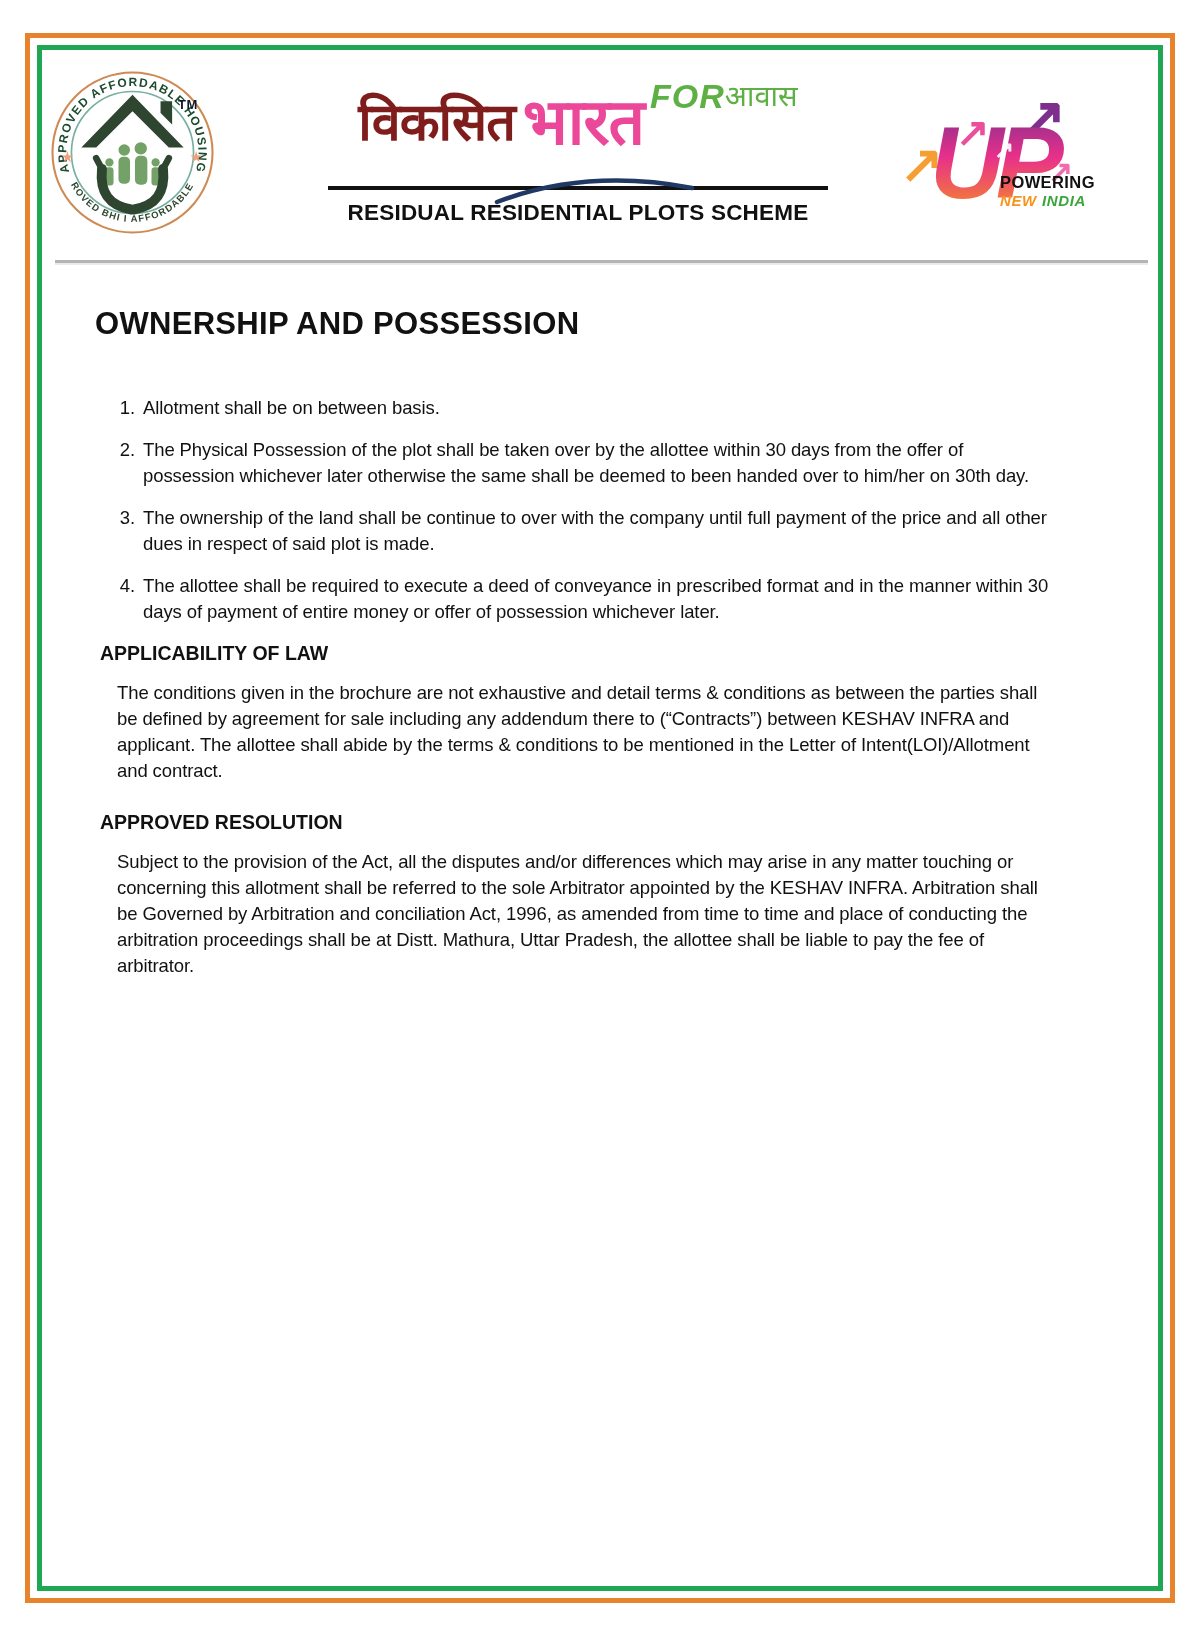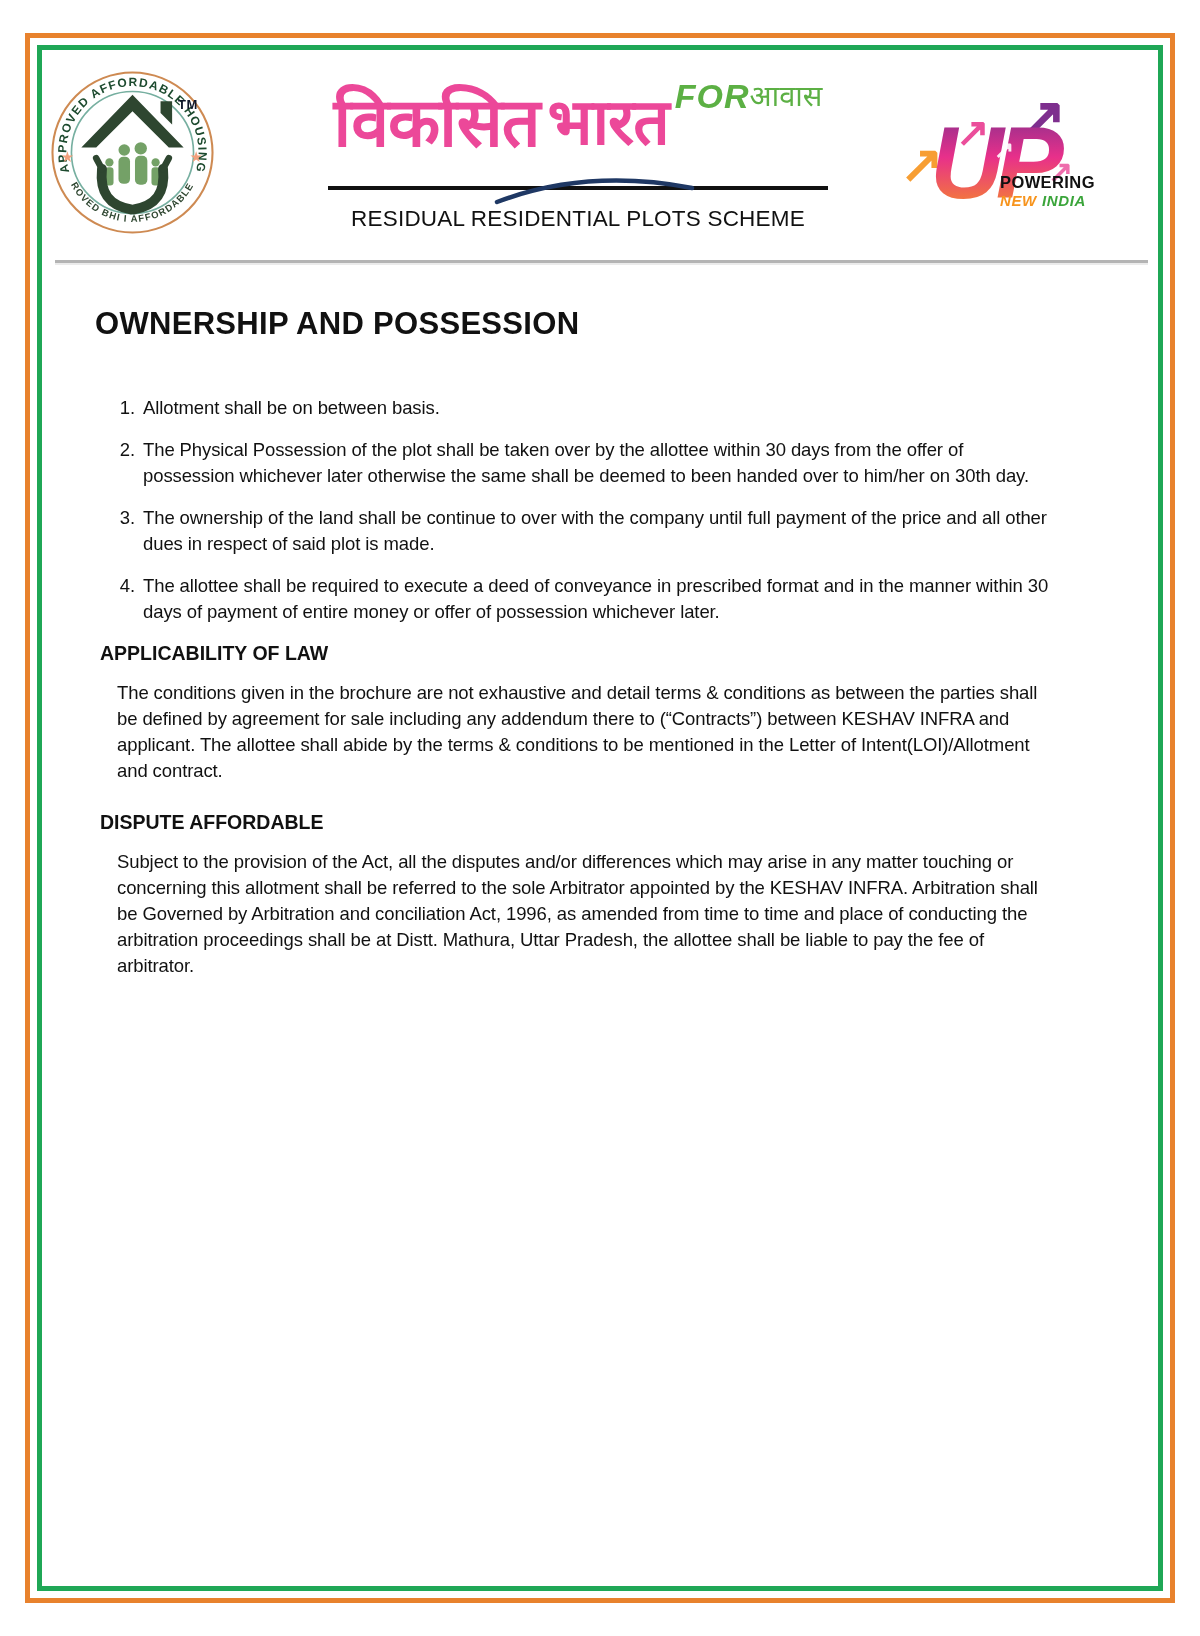--- a/index.html
+++ b/index.html
@@ -19,28 +19,28 @@
   
   .badge-wrap{position:absolute;left:50px;top:70px;width:200px;height:180px;}
   .badge-wrap svg{display:block;}
   .tm{
     position:absolute;left:128px;top:-4px;font-size:13px;font-weight:700;color:#0f172a;
     letter-spacing:.5px;
     margin-top:31px;
   }
   .brand{position:absolute;left:322px;top:78px;width:512px;text-align:center;}
   .brand-row{display:flex;justify-content:center;align-items:flex-start;position:relative;height:100px;}
-  .w-viksit{font-size:68px;line-height:88px;font-weight:700;color:#ec4899;letter-spacing:-1px;}
+  .w-viksit{font-size:52px;line-height:88px;font-weight:700;color:#7f1d1d;letter-spacing:-1px;}
   .w-bharat{font-size:64px;line-height:88px;font-weight:700;color:#ec4899;margin-left:8px;letter-spacing:-1px;}
   .w-col{display:flex;flex-direction:row;align-items:center;margin-left:6px;margin-top:-4px;}
   .w-for{font-size:34px;line-height:38px;font-weight:800;font-style:italic;color:#5CB044;letter-spacing:1px;}
   .w-awas{font-size:29px;line-height:44px;font-weight:400;color:#5CB044;}
   .swoosh{position:absolute;left:170px;top:96px;pointer-events:none;}
   .brand-underline{height:4px;background:#111;margin:8px 6px 0 6px;}
-  .scheme-title{margin-top:16px;font-size:22.5px;font-weight:400;color:#111;letter-spacing:.2px;}
+  .scheme-title{margin-top:10px;font-size:22.5px;font-weight:700;color:#111;letter-spacing:.2px;}
   .up-wrap{position:absolute;left:898px;top:86px;width:212px;height:132px;}
   
   .divider{
     position:absolute;left:55px;right:52px;top:260px;height:3px;background:#b4b4b4;
     box-shadow:0 2px 0 rgba(0,0,0,0.08);
   }
   
   .main{position:absolute;left:95px;top:303px;width:958px;}
   .page-title{margin:0;font-size:31px;line-height:42px;font-weight:700;letter-spacing:.3px;color:#111;}
   .terms-list{margin:50px 0 0 0;padding:0 0 0 45px;font-size:18.5px;line-height:26px;letter-spacing:-0.1px;}
@@ -160,17 +160,17 @@
     <ol class="terms-list">
       <li>Allotment shall be on between basis.</li>
       <li>The Physical Possession of the plot shall be taken over by the allottee within 30 days from the offer of possession whichever later otherwise the same shall be deemed to been handed over to him/her on 30th day.</li>
       <li>The ownership of the land shall be continue to over with the company until full payment of the price and all other dues in respect of said plot is made.</li>
       <li>The allottee shall be required to execute a deed of conveyance in prescribed format and in the manner within 30 days of payment of entire money or offer of possession whichever later.</li>
     </ol>
 
     <h3 class="section-heading">APPLICABILITY OF LAW</h3>
     <p class="section-body">The conditions given in the brochure are not exhaustive and detail terms &amp; conditions as between the parties shall be defined by agreement for sale including any addendum there to (“Contracts”) between KESHAV INFRA and applicant. The allottee shall abide by the terms &amp; conditions to be mentioned in the Letter of Intent(LOI)/Allotment and contract.</p>
 
-    <h3 class="section-heading second">DISPUTE AFFORDABLE</h3>
+    <h3 class="section-heading second">APPROVED RESOLUTION</h3>
     <p class="section-body">Subject to the provision of the Act, all the disputes and/or differences which may arise in any matter touching or concerning this allotment shall be referred to the sole Arbitrator appointed by the KESHAV INFRA. Arbitration shall be Governed by Arbitration and conciliation Act, 1996, as amended from time to time and place of conducting the arbitration proceedings shall be at Distt. Mathura, Uttar Pradesh, the allottee shall be liable to pay the fee of arbitrator.</p>
   </div>
 
 </div>
 
 </body></html>

